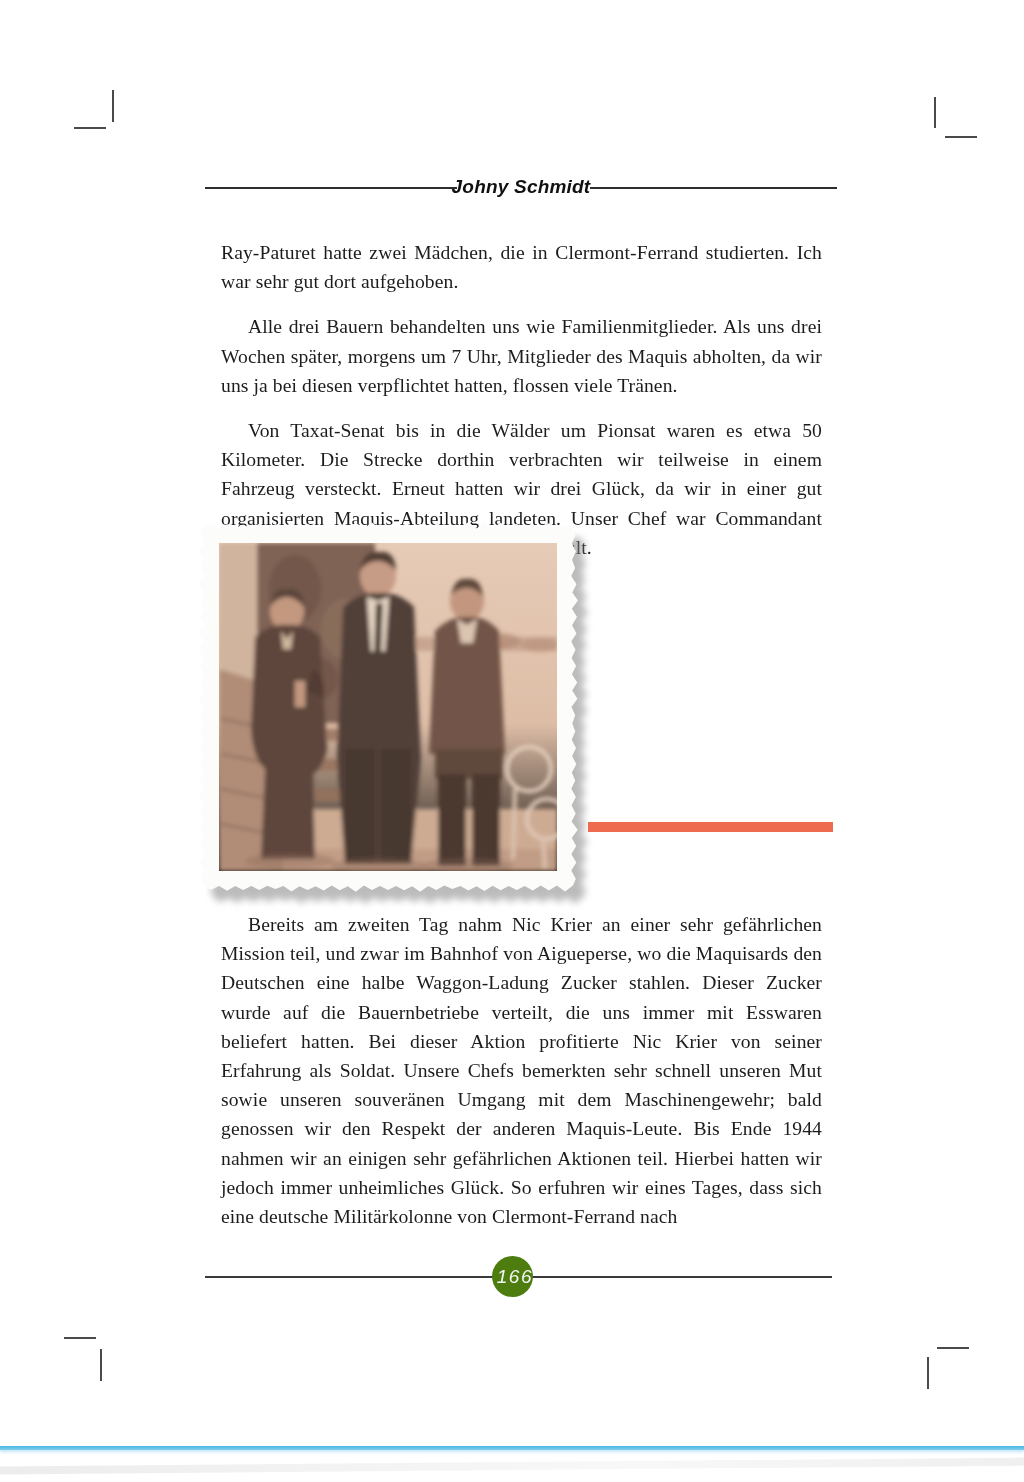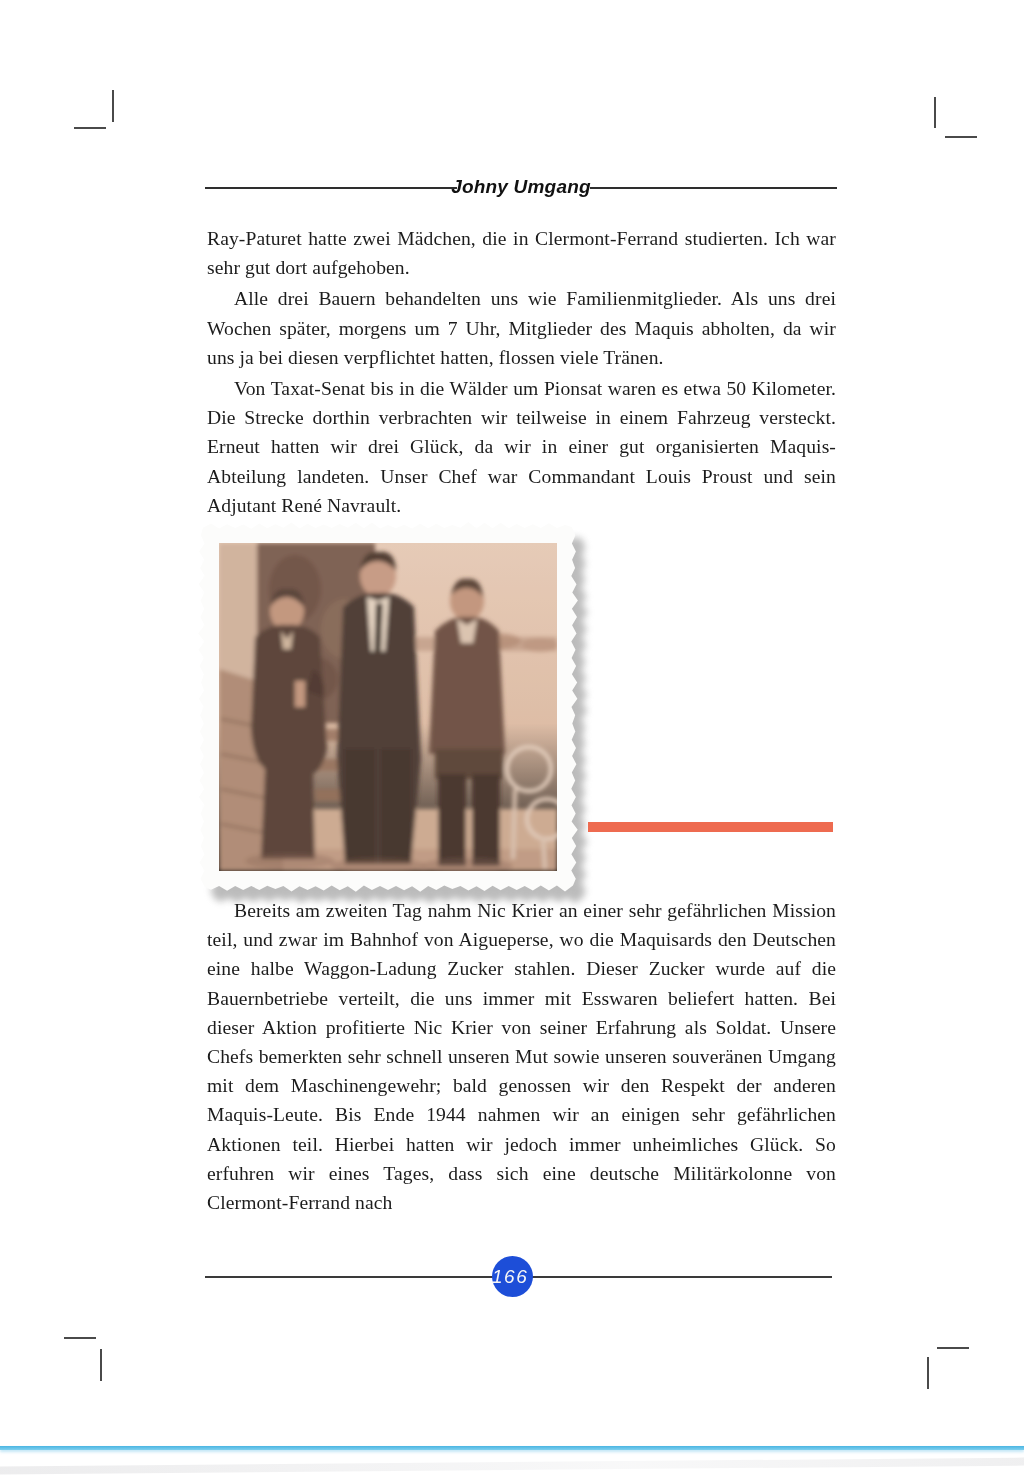--- a/index.html
+++ b/index.html
@@ -22,42 +22,42 @@
   .running-head .rule.right{right:0;width:247px;}
   .running-head .title{
     position:absolute;left:0;right:0;top:0;text-align:center;
     font-family:"Liberation Sans","DejaVu Sans",sans-serif;
     font-style:italic;font-weight:bold;font-size:19px;color:#111;
     letter-spacing:0.2px;
   }
   
   .textcol{position:absolute;left:205px;width:633px;}
   .textcol p{
-    margin:2px;font-size:19.6px;line-height:29.2px;
+    margin:16px;font-size:19.6px;line-height:29.2px;
     text-align:justify;letter-spacing:0.1px;
   }
   .textcol p.indent{text-indent:27px;}
   #textcol-top{top:222px;}
   #textcol-bottom{top:894px;}
   
   .photo-wrap{position:absolute;left:195px;top:519px;width:400px;height:392px;}
   
   .caption{
     position:absolute;left:587px;top:674px;width:260px;
     font-family:"Liberation Sans","DejaVu Sans",sans-serif;
     font-size:16.5px;line-height:22.4px;color:#2f2f2f;
     white-space:pre;letter-spacing:0.1px;
   }
   .caption-bar{position:absolute;left:588px;top:822px;width:245px;height:10px;}
   
   .footer{position:absolute;left:205px;top:1256px;width:627px;height:42px;}
   .footer .rule{position:absolute;top:20px;left:0;right:0;height:2px;background:#3a3a3a;}
   .footer .badge{
     position:absolute;left:287px;top:0;width:41px;height:41px;border-radius:50%;
-    background:#1d4ed8;display:flex;align-items:center;justify-content:flex-start;
+    background:#4d7c0f;display:flex;align-items:center;justify-content:flex-end;
   }
   .footer .badge span{
     font-family:"Liberation Sans","DejaVu Sans",sans-serif;
     font-style:italic;font-size:19px;color:#f5f5f5;letter-spacing:1.5px;
   }
   
   .scanline{
     position:absolute;left:0;top:1446px;width:1024px;height:4px;
     box-shadow:0 2px 3px rgba(120,200,235,0.45);
   }
@@ -76,21 +76,21 @@
   <div class="crop h" style="left:74px;top:127px;width:32px;"></div>
   <div class="crop v" style="left:934px;top:97px;height:31px;"></div>
   <div class="crop h" style="left:945px;top:136px;width:32px;"></div>
   <div class="crop h" style="left:64px;top:1337px;width:32px;"></div>
   <div class="crop v" style="left:100px;top:1349px;height:32px;"></div>
   <div class="crop h" style="left:937px;top:1347px;width:32px;"></div>
   <div class="crop v" style="left:927px;top:1357px;height:32px;"></div>
 
   <div class="running-head">
     <div class="rule left"></div>
-    <div class="title">Johny Umgang</div>
+    <div class="title">Johny Schmidt</div>
     <div class="rule right"></div>
   </div>
 
   <div class="textcol" id="textcol-top">
     <p>Ray-Paturet hatte zwei Mädchen, die in Clermont-Ferrand studierten. Ich war sehr gut dort aufgehoben.</p>
     <p class="indent">Alle drei Bauern behandelten uns wie Familienmitglieder. Als uns drei Wochen später, morgens um 7 Uhr, Mitglieder des Maquis abholten, da wir uns ja bei diesen verpflichtet hatten, flossen viele Tränen.</p>
     <p class="indent">Von Taxat-Senat bis in die Wälder um Pionsat waren es etwa 50 Kilometer. Die Strecke dorthin verbrachten wir teilweise in einem Fahrzeug versteckt. Erneut hatten wir drei Glück, da wir in einer gut organisierten Maquis-Abteilung landeten. Unser Chef war Commandant Louis Proust und sein Adjutant René Navrault.</p>
   </div>
 
   <div class="photo-wrap">

